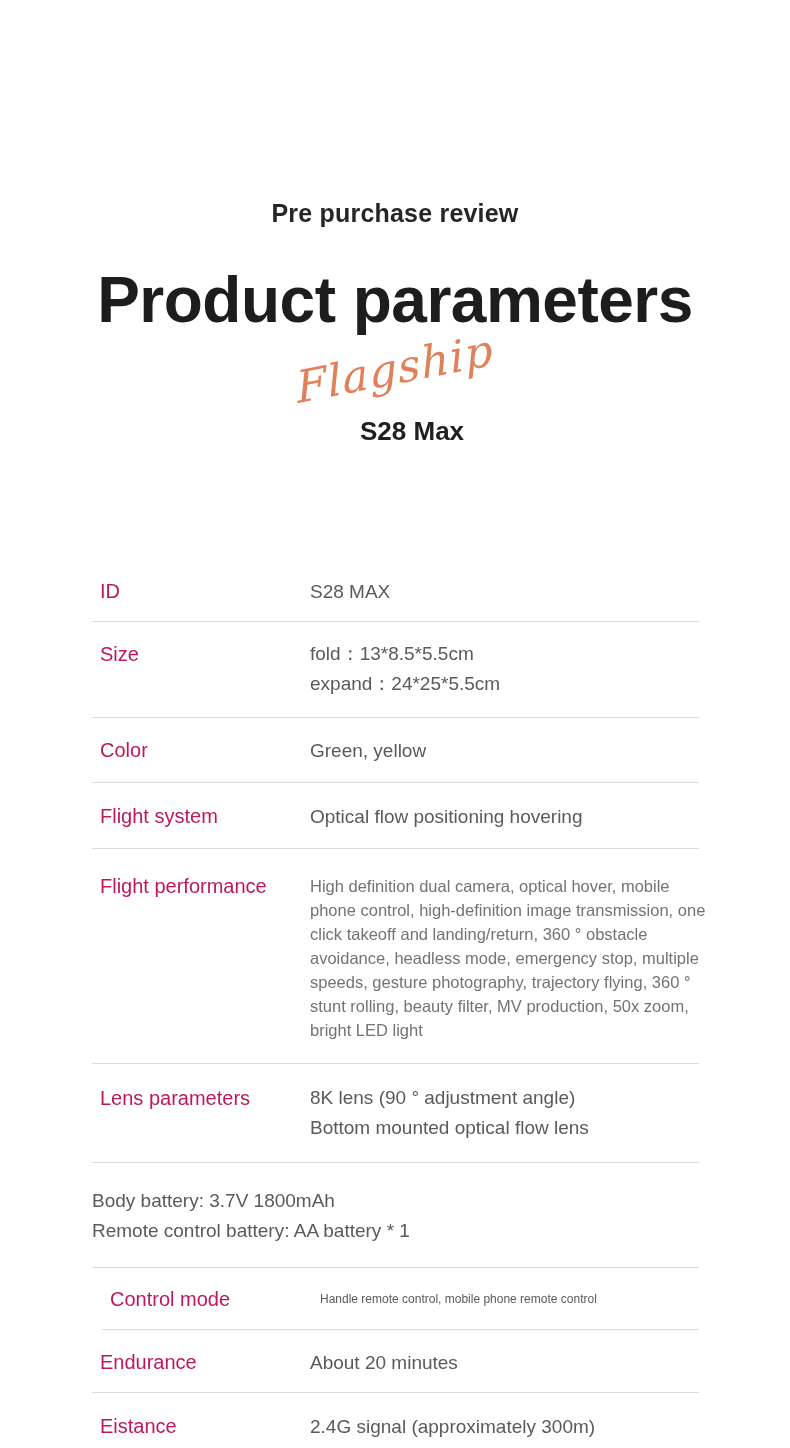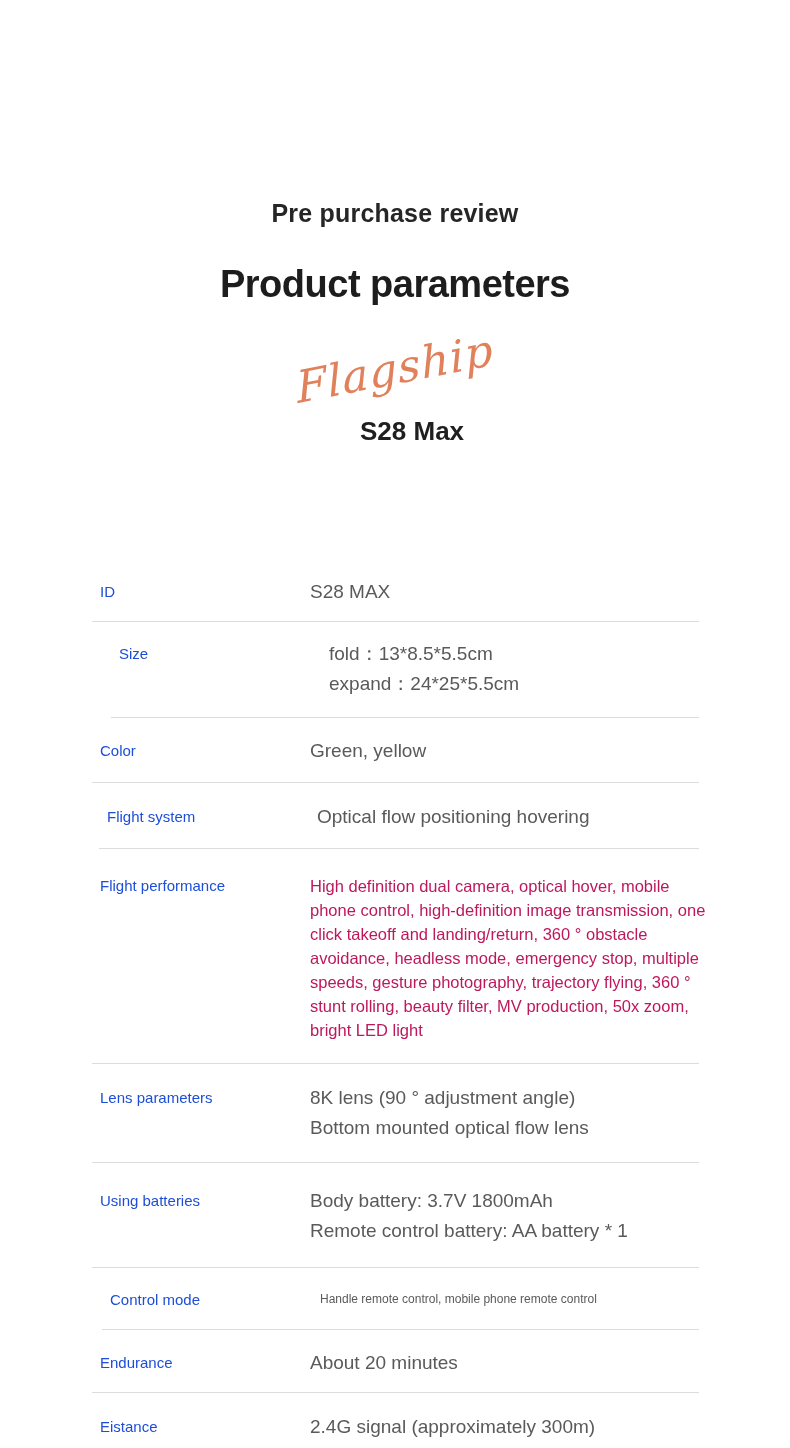--- a/index.html
+++ b/index.html
@@ -16,21 +16,21 @@
   
   .subtitle {
     position:absolute; top:199px; left:0; right:0;
     text-align:center;
     font-size:25px; font-weight:600; color:#262626;
     letter-spacing:0.2px;
   }
   .title {
     position:absolute; top:263px; left:0; right:0;
     text-align:center;
-    font-size:38px; font-weight:700; color:#1d1d1d;
+    font-size:64px; font-weight:700; color:#1d1d1d;
     letter-spacing:-0.5px;
   }
 
   
   .badge { position:absolute; top:360px; left:0; width:790px; height:95px; }
   .script {
     position:absolute; left:299px; top:2px;
     font-family:"DejaVu Serif", serif;
     font-style:italic;
     font-size:44px;
@@ -53,51 +53,51 @@
     width:607px;
   }
   .row {
     display:flex;
     align-items:flex-start;
     border-bottom:1px solid #dcdcdc;
   }
   .label {
     flex:0 0 218px;
     padding-left:8px;
-    font-size:15px;
-    color:#1d4ed8;
+    font-size:20px;
+    color:#be185d;
     line-height:25px;
   }
   .value {
     flex:1 1 auto;
     font-size:19px;
     color:#5a5a5a;
     line-height:25px;
   }
   .value .line { display:block; }
 
   
   .row:nth-child(1)  { padding:18px 0 17px; }                 
-  .row:nth-child(2)  { padding:17px 0 18px;margin-left:19px; }                 
+  .row:nth-child(2)  { padding:17px 0 18px; }                 
   .row:nth-child(3)  { padding:20px 0 19px; }                 
-  .row:nth-child(4)  { padding:21px 0 19px;margin-left:7px; }                 
+  .row:nth-child(4)  { padding:21px 0 19px; }                 
   .row:nth-child(5)  { padding:25px 0 21px; }                 
   .row:nth-child(6)  { padding:19px 0 19px; }                 
   .row:nth-child(7)  { padding:23px 0 21px; }                 
   .row:nth-child(8)  { padding:19px 0 17px;margin-left:10px; }                 
   .row:nth-child(9)  { padding:20px 0 17px; }                 
   .row:nth-child(10) { padding:21px 0 25px; border-bottom:none; } 
 
   .row.multi .label,
   .row.multi .value { line-height:30px; }
 
   .row.paragraph .value {
     font-size:16.5px;
     line-height:24px;
-    color:#be185d;
+    color:#737373;
     margin-right:-18px; 
   }
   .row.paragraph .label { line-height:24px; }
 
   .row.compact .value {
     font-size:12px;
     white-space:nowrap;
     margin-right:-18px;
   }
 </style>
@@ -154,21 +154,20 @@
 
   <div class="row multi">
     <div class="label">Lens parameters</div>
     <div class="value">
           <span class="line">8K lens (90 ° adjustment angle)</span>
           <span class="line">Bottom mounted optical flow lens</span>
         </div>
   </div>
 
   <div class="row multi">
-    <div class="label">Using batteries</div>
     <div class="value">
           <span class="line">Body battery: 3.7V 1800mAh</span>
           <span class="line">Remote control battery: AA battery * 1</span>
         </div>
   </div>
 
   <div class="row compact">
     <div class="label">Control mode</div>
     <div class="value">
           <span class="line">Handle remote control, mobile phone remote control</span>

